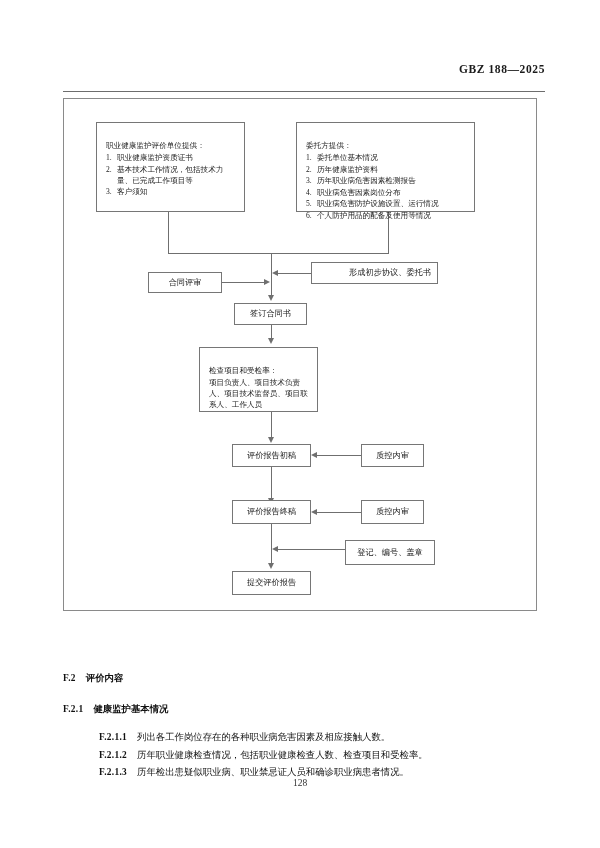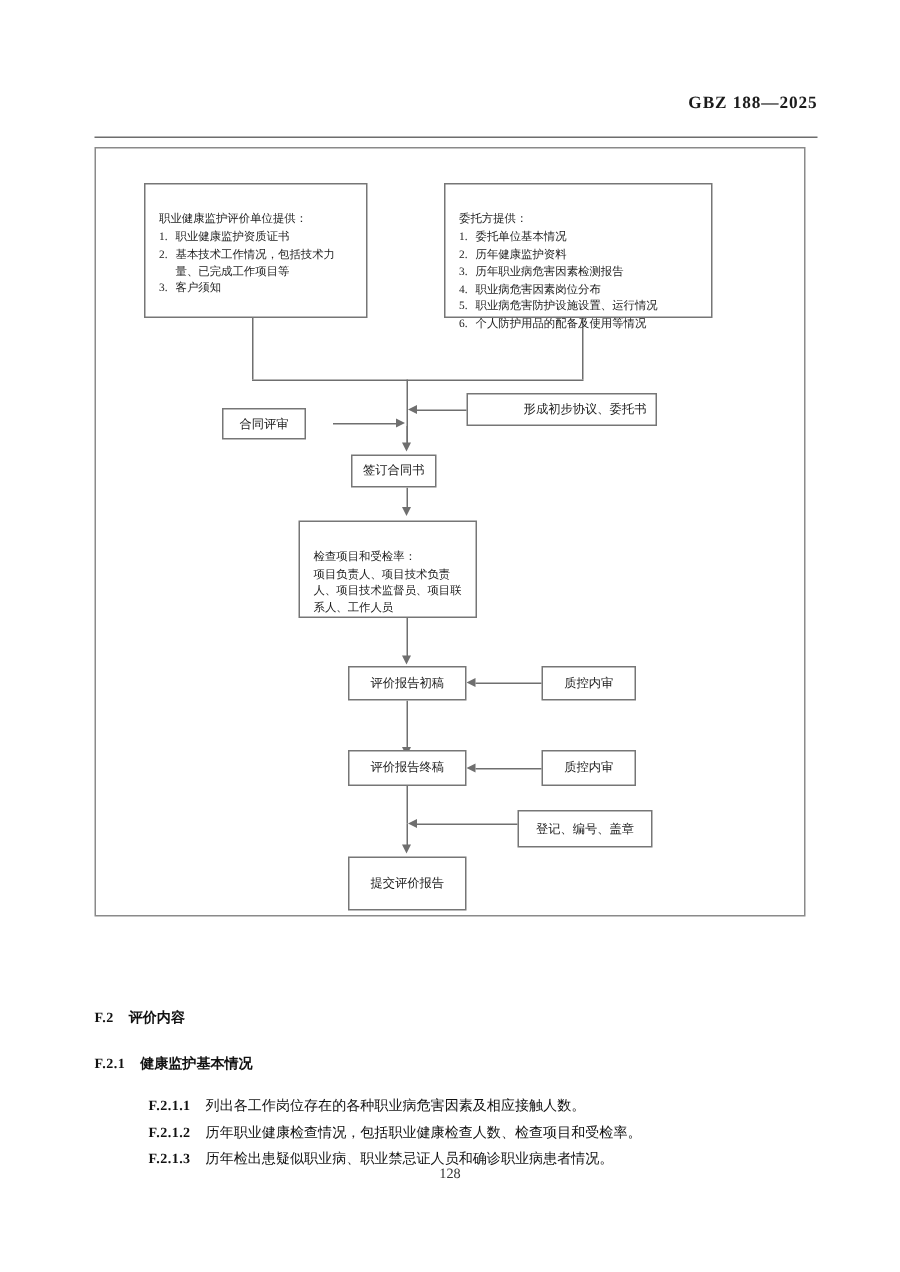--- a/index.html
+++ b/index.html
@@ -228,34 +228,34 @@
     </div>
 
     <div class="ln v" style="left:105px; top:114px; height:41px;"></div>
 
     <div class="ln v" style="left:325px; top:114px; height:41px;"></div>
 
     <div class="ln h" style="left:105px; top:155px; width:221px;"></div>
 
     <div class="ln v" style="left:208px; top:155px; height:45px;"></div>
 
-    <div class="fbox center" style="left:85px; top:174px; width:56px; height:21px;text-align:center;">合同评审</div>
+    <div class="fbox center" style="left:85px; top:174px; width:74px; height:21px;text-align:center;">合同评审</div>
 
     <div class="ln h" style="left:159px; top:184px; width:43px;"></div>
     <div class="arrow right" style="left:201px; top:180.5px;"></div>
 
     <div class="fbox center" style="left:248px; top:164px; width:127px; height:22px;padding-left:31px;">形成初步协议、委托书</div>
 
     <div class="ln h" style="left:215px; top:175px; width:34px;"></div>
     <div class="arrow left" style="left:209px; top:171.5px;"></div>
 
     <div class="ln v" style="left:208px; top:186px; height:13px;"></div>
     <div class="arrow down" style="left:205px; top:197px;"></div>
 
-    <div class="fbox center" style="left:171px; top:205px; width:57px; height:22px;">签订合同书</div>
+    <div class="fbox center" style="left:171px; top:205px; width:73px; height:22px;">签订合同书</div>
 
     <div class="ln v" style="left:208px; top:227px; height:15px;"></div>
     <div class="arrow down" style="left:205px; top:240px;"></div>
 
     <div class="fbox pad" style="left:136px; top:249px; width:119px; height:65px;">
       <span class="title">检查项目和受检率：</span>
       <span>项目负责人、项目技术负责人、项目技术监督员、项目联系人、工作人员</span>
     </div>
 
     <div class="ln v" style="left:208px; top:314px; height:27px;"></div>
@@ -278,21 +278,21 @@
 
     <div class="ln v" style="left:208px; top:426px; height:25px;"></div>
 
     <div class="fbox center" style="left:282px; top:442px; width:90px; height:25px;">登记、编号、盖章</div>
     <div class="ln h" style="left:215px; top:451px; width:68px;"></div>
     <div class="arrow left" style="left:209px; top:447.5px;"></div>
 
     <div class="ln v" style="left:208px; top:451px; height:16px;"></div>
     <div class="arrow down" style="left:205px; top:465px;"></div>
 
-    <div class="fbox center" style="left:169px; top:473px; width:79px; height:36px;">提交评价报告</div>
+    <div class="fbox center" style="left:169px; top:473px; width:79px; height:24px;">提交评价报告</div>
 
   </div>
 
 
   <div class="body-block" style="top:672px;">
     <div class="sec-head">
       <span class="sn">F.2</span><span>评价内容</span>
     </div>
   </div>
 

